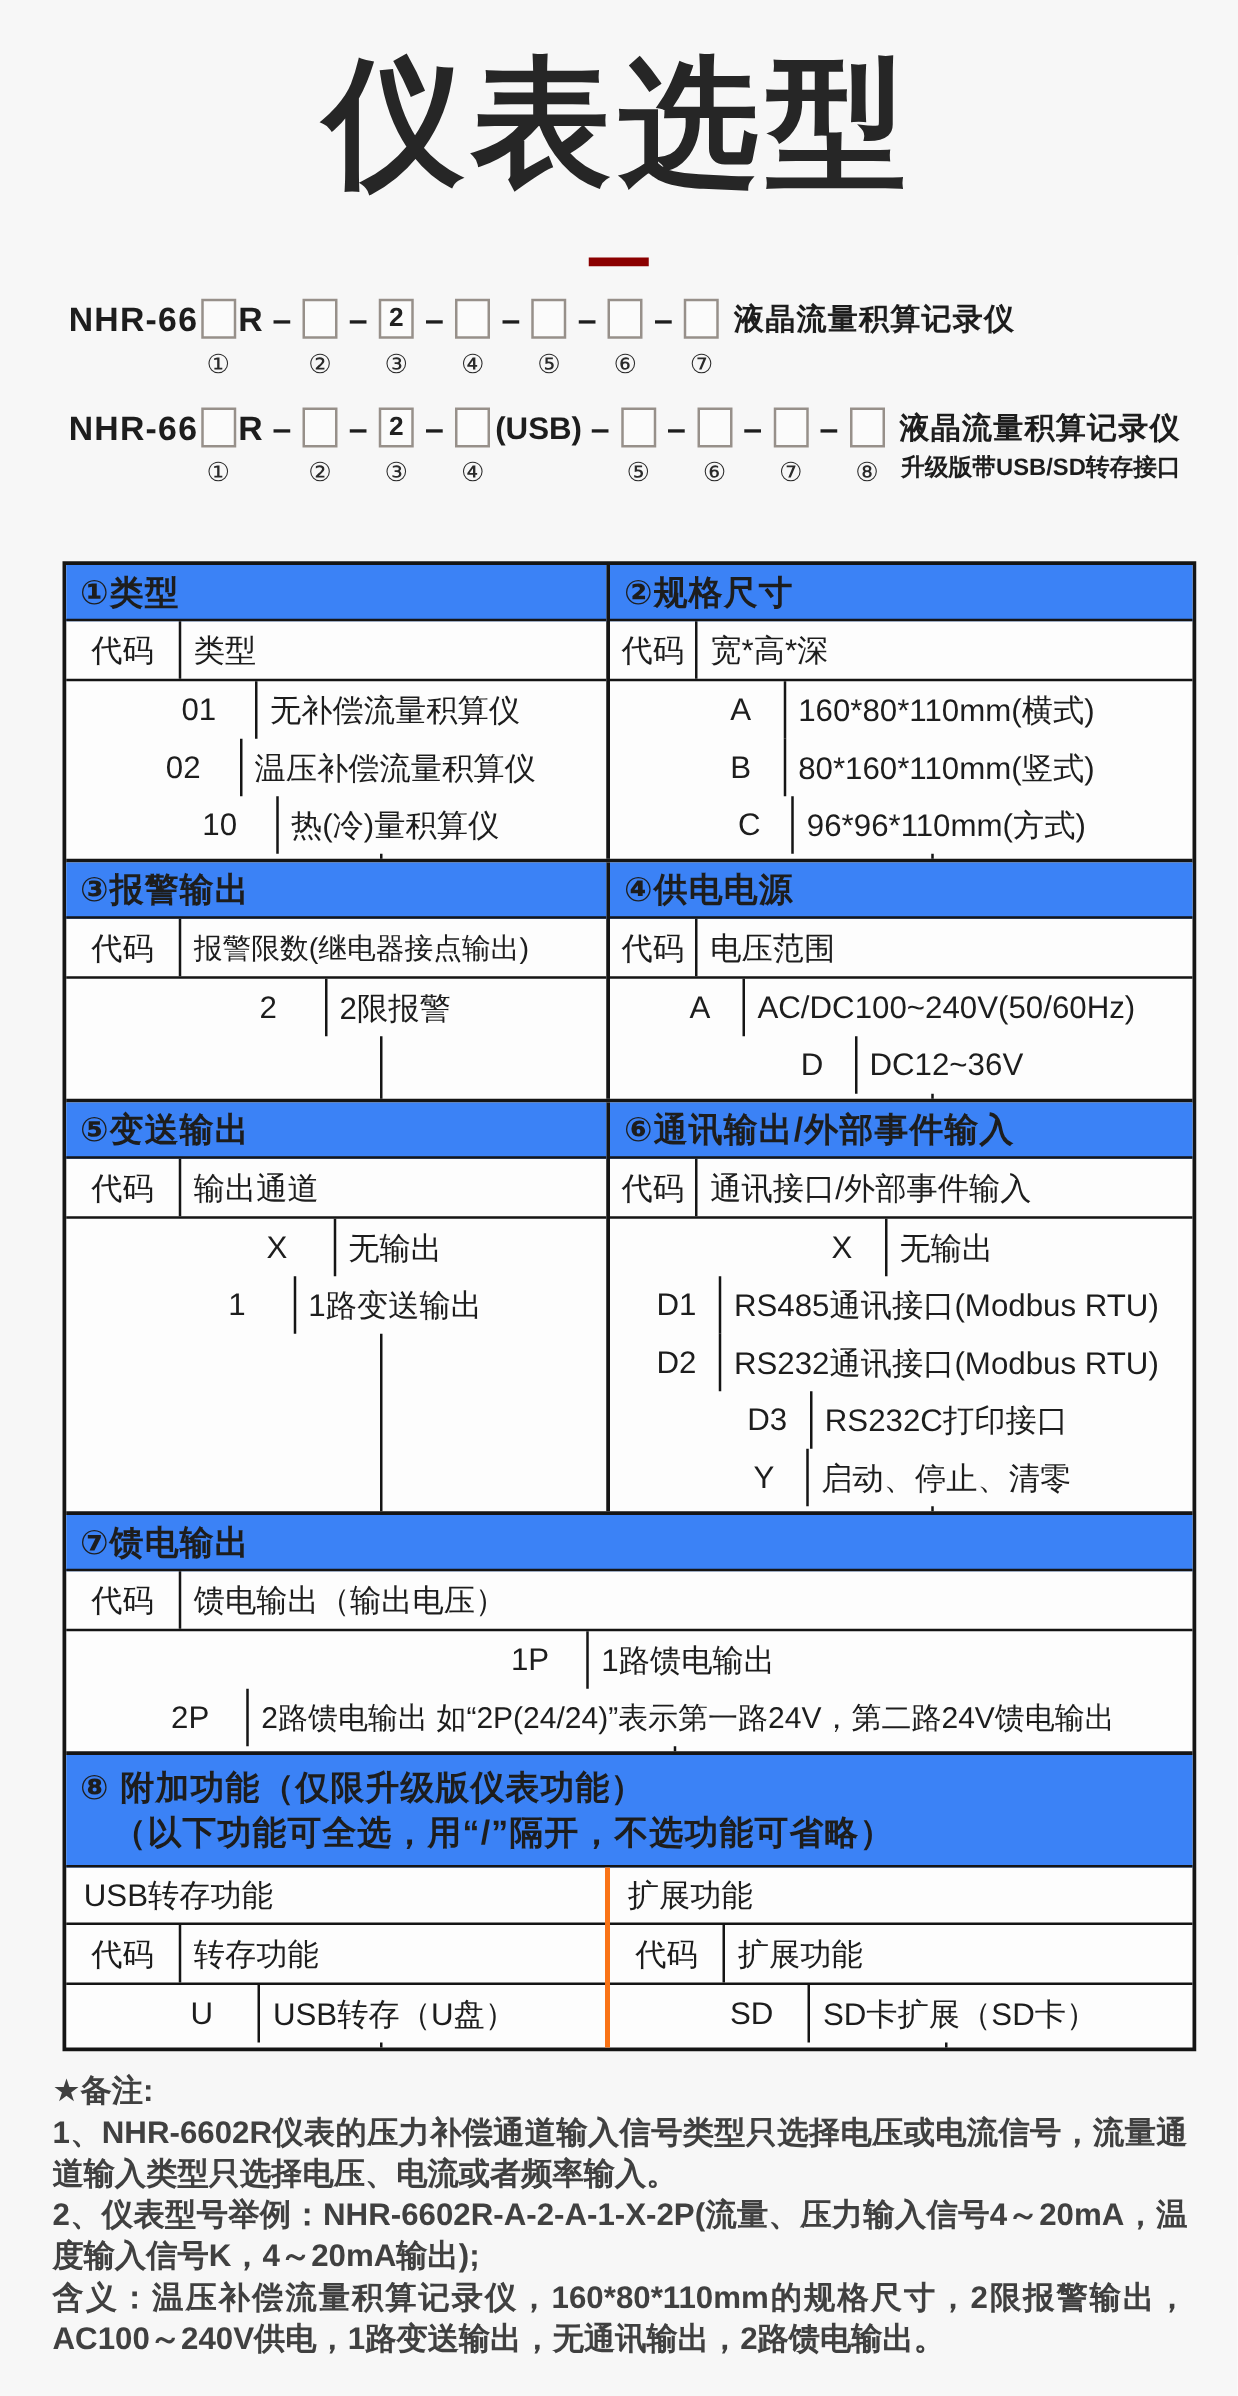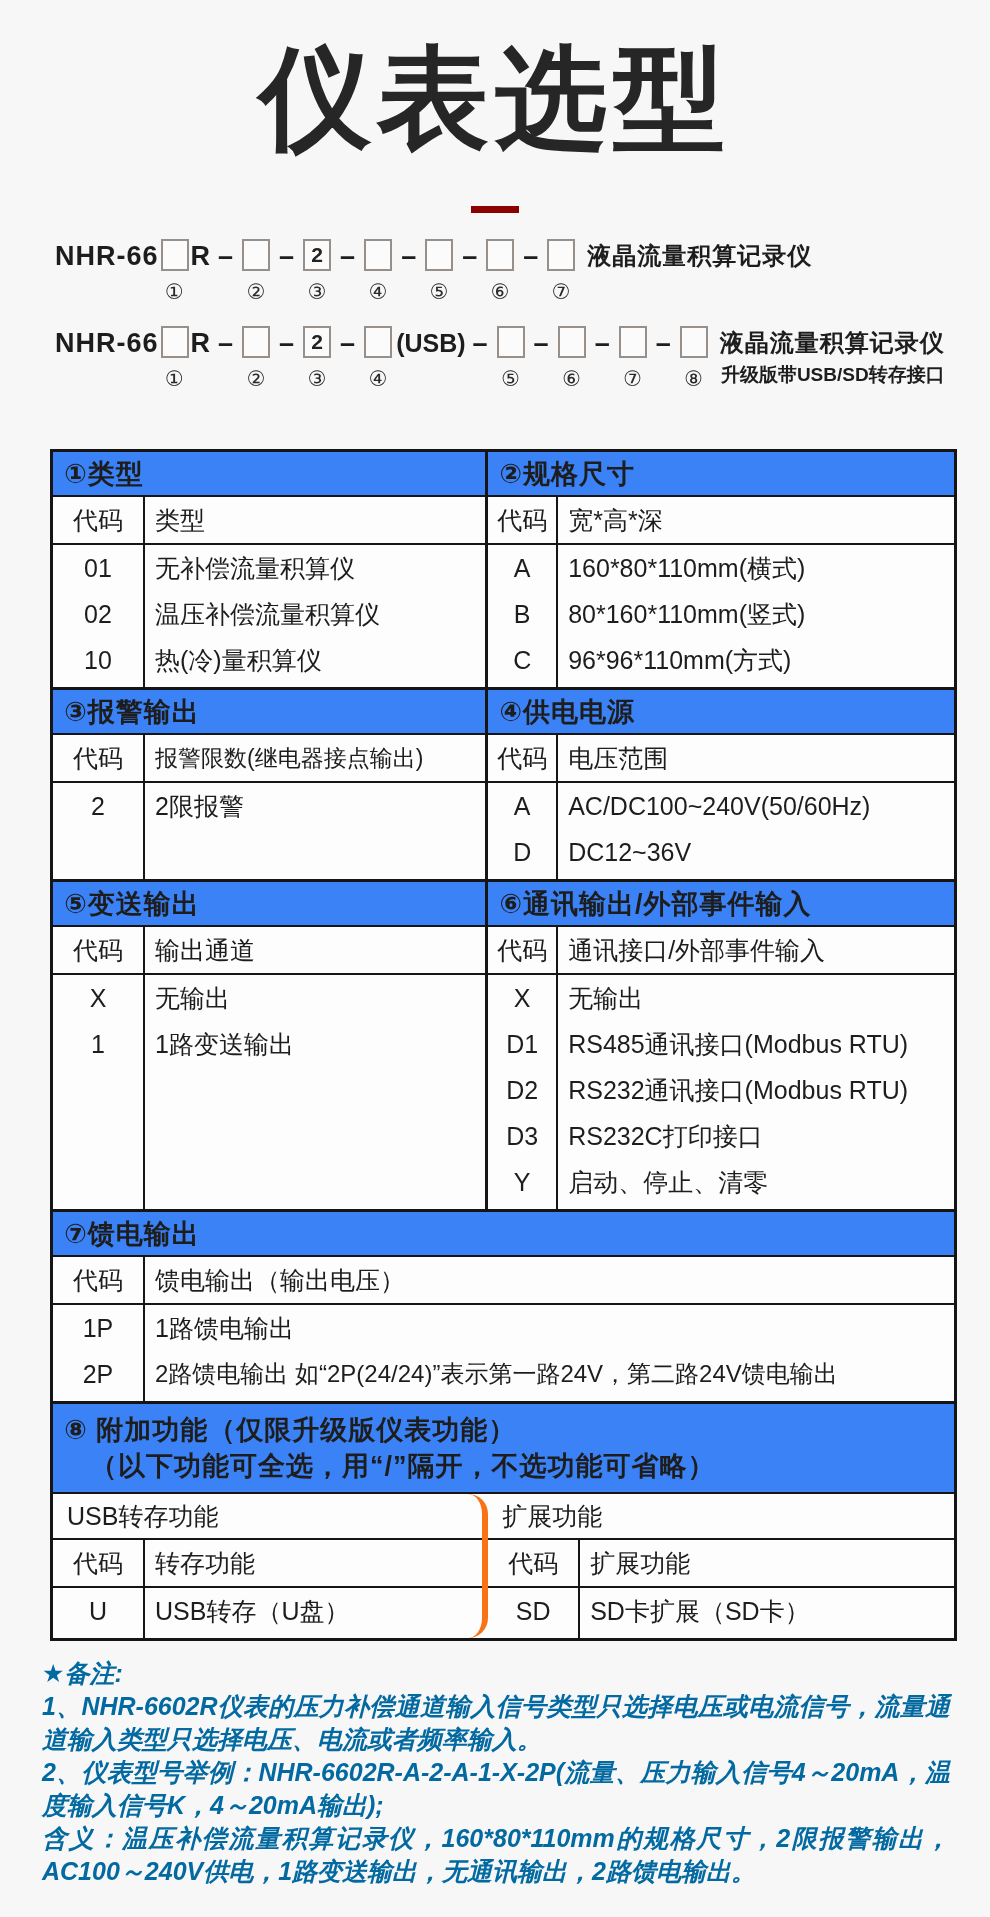--- a/index.html
+++ b/index.html
@@ -63,38 +63,38 @@
     display:flex; align-items:center;
     padding:2px 10px 2px 11px;
     font-size:27px; font-weight:800; letter-spacing:1px;
   }
   .sec-header{display:flex; border-bottom:2px solid #151515; min-height:46px;}
   .cell{box-sizing:border-box; display:flex; align-items:center; font-size:25px;}
   .cell.code{width:92px; border-right:2px solid #151515; justify-content:center; text-align:center;}
   .half.r .cell.code{width:70px;}
   .cell.desc{flex:1; padding:2px 8px 2px 10px;}
   .sec-header .cell{font-weight:400;}
-  .sec-body{flex:1; display:flex; flex-direction:column;}
+  .sec-body{flex:1; display:flex; flex-direction:column;align-items:center;}
   .drow{display:flex; min-height:46px;}
   .drow.filler{flex:1; min-height:0;}
 
   
   .s8-title{flex-direction:column; align-items:flex-start; min-height:82px; padding:8px 10px 8px 11px; justify-content:center;}
   .s8-line{font-size:27px; font-weight:800; line-height:36px;}
   .s8-line.indent{padding-left:26px;}
   .s8cols{display:flex; flex:1;}
-  .s8cols .half.l{border-right:6px solid #f97316;border-radius:20px;}
+  .s8cols .half.l{border-right:4px solid #f97316;}
   .subtitle{
     border-bottom:2px solid #151515; min-height:46px; box-sizing:border-box;
     display:flex; align-items:center; padding:2px 10px 2px 14px; font-size:25px;
   }
   .s8cols .half.r .cell.code{width:92px;}
 
   
-  .notes{margin:16px 40px 0 42px; font-weight:700; color:#0369a1;font-style:italic;}
+  .notes{margin:16px 40px 0 42px; font-weight:700; color:#404040;}
   .notes-title{font-size:25px; line-height:33px;}
   .notes p{margin:0; font-size:25px; line-height:33px; text-align:justify;}
 </style>
 </head>
 <body>
 
 <div class="page">
 
   <h1 class="title">仪表选型</h1>
   <div class="title-divider" style="background: rgb(139, 0, 0);"></div>

